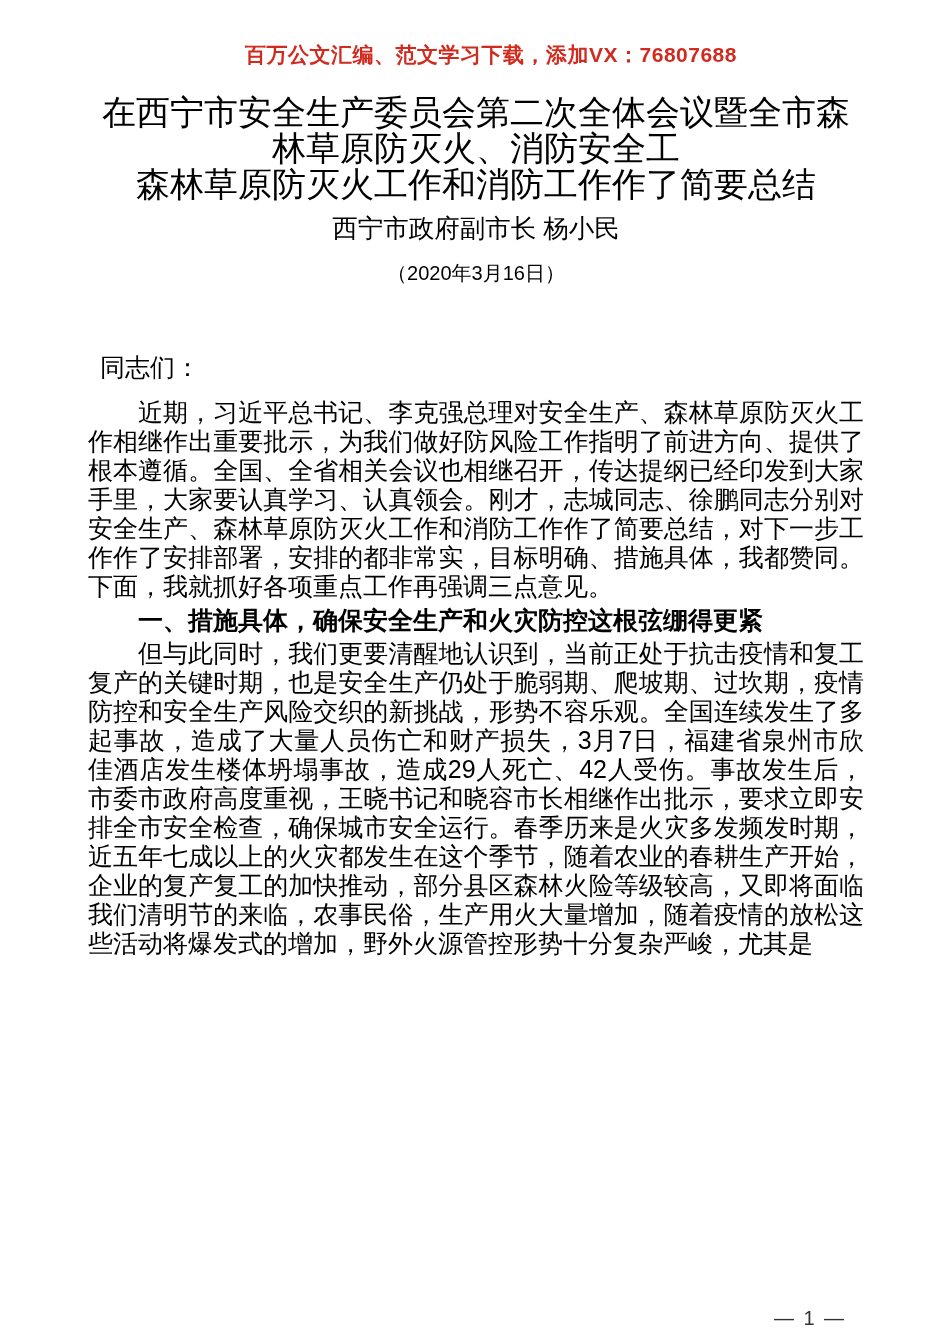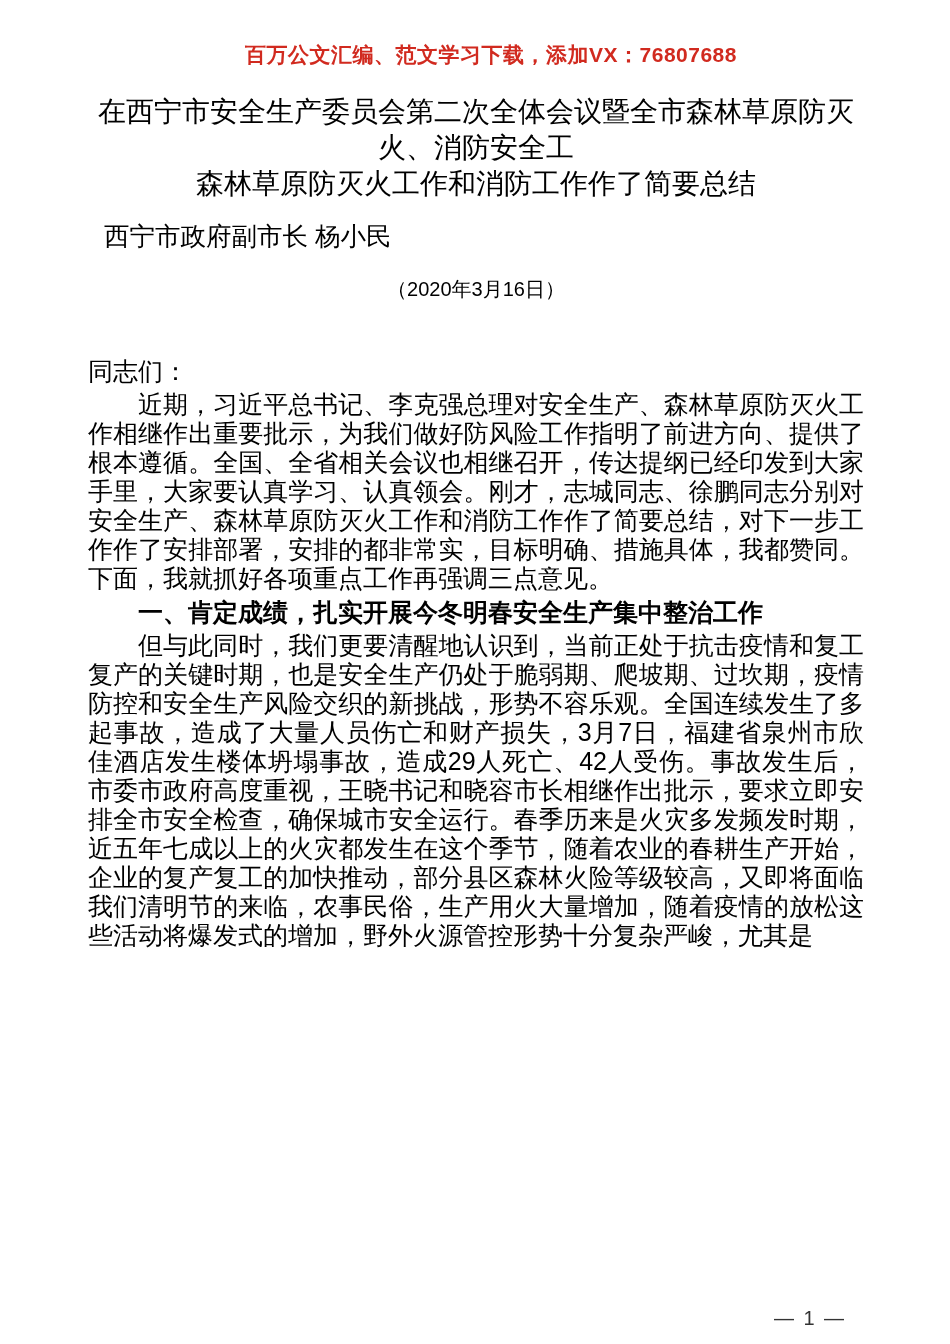--- a/index.html
+++ b/index.html
@@ -32,45 +32,45 @@
     line-height: 1.2;
     white-space: nowrap;
   }
   .doc-body {
     position: absolute;
     top: 94px;
     left: 88px;
     width: 776px;
   }
   .doc-title {
-    font-size: 28px;
+    font-size: 34px;
     line-height: 36px;
     text-align: center;
     letter-spacing: 0px;
     margin: 0;
     font-weight: 400;
   }
   .doc-byline {
     font-size: 25.5px;
     line-height: 36px;
-    text-align: left;
-    margin: 16px;
+    text-align: center;
+    margin: 8px;
     font-weight: 400;
   }
   .doc-date {
     font-size: 20px;
     line-height: 38px;
     text-align: center;
     margin: 0;
     font-weight: 400;
   }
   .salutation {
     font-size: 25px;
     line-height: 38px;
-    margin: 0;
+    margin: 12px;
     padding-top: 44px;
     text-align: justify;
     text-align-last: left;
   }
   .para {
     font-size: 25px;
     line-height: 29px;
     margin: 0;
     text-indent: 50px;
     text-align: justify;
@@ -116,21 +116,21 @@
     <div class="doc-title">森林草原防灭火工作和消防工作作了简要总结</div>
 
     <div class="doc-byline">西宁市政府副市长  杨小民</div>
 
     <div class="doc-date">（2020年3月16日）</div>
 
     <div class="salutation">同志们：</div>
 
     <p class="para">近期，习近平总书记、李克强总理对安全生产、森林草原防灭火工作相继作出重要批示，为我们做好防风险工作指明了前进方向、提供了根本遵循。全国、全省相关会议也相继召开，传达提纲已经印发到大家手里，大家要认真学习、认真领会。刚才，志城同志、徐鹏同志分别对安全生产、森林草原防灭火工作和消防工作作了简要总结，对下一步工作作了安排部署，安排的都非常实，目标明确、措施具体，我都赞同。下面，我就抓好各项重点工作再强调三点意见。</p>
 
-    <p class="heading">一、肯定成绩，扎实开展今冬明春安全生产集中整治工作</p>
+    <p class="heading">一、措施具体，确保安全生产和火灾防控这根弦绷得更紧</p>
 
 
     <p class="para">但与此同时，我们更要清醒地认识到，当前正处于抗击疫情和复工复产的关键时期，也是安全生产仍处于脆弱期、爬坡期、过坎期，疫情防控和安全生产风险交织的新挑战，形势不容乐观。全国连续发生了多起事故，造成了大量人员伤亡和财产损失，3月7日，福建省泉州市欣佳酒店发生楼体坍塌事故，造成29人死亡、42人受伤。事故发生后，市委市政府高度重视，王晓书记和晓容市长相继作出批示，要求立即安排全市安全检查，确保城市安全运行。春季历来是火灾多发频发时期，近五年七成以上的火灾都发生在这个季节，随着农业的春耕生产开始，企业的复产复工的加快推动，部分县区森林火险等级较高，又即将面临我们清明节的来临，农事民俗，生产用火大量增加，随着疫情的放松这些活动将爆发式的增加，野外火源管控形势十分复杂严峻，尤其是</p>
 
   </div>
 
   <div class="page-footer">
     <span class="fnum">— 1 —</span>
   </div>
 

